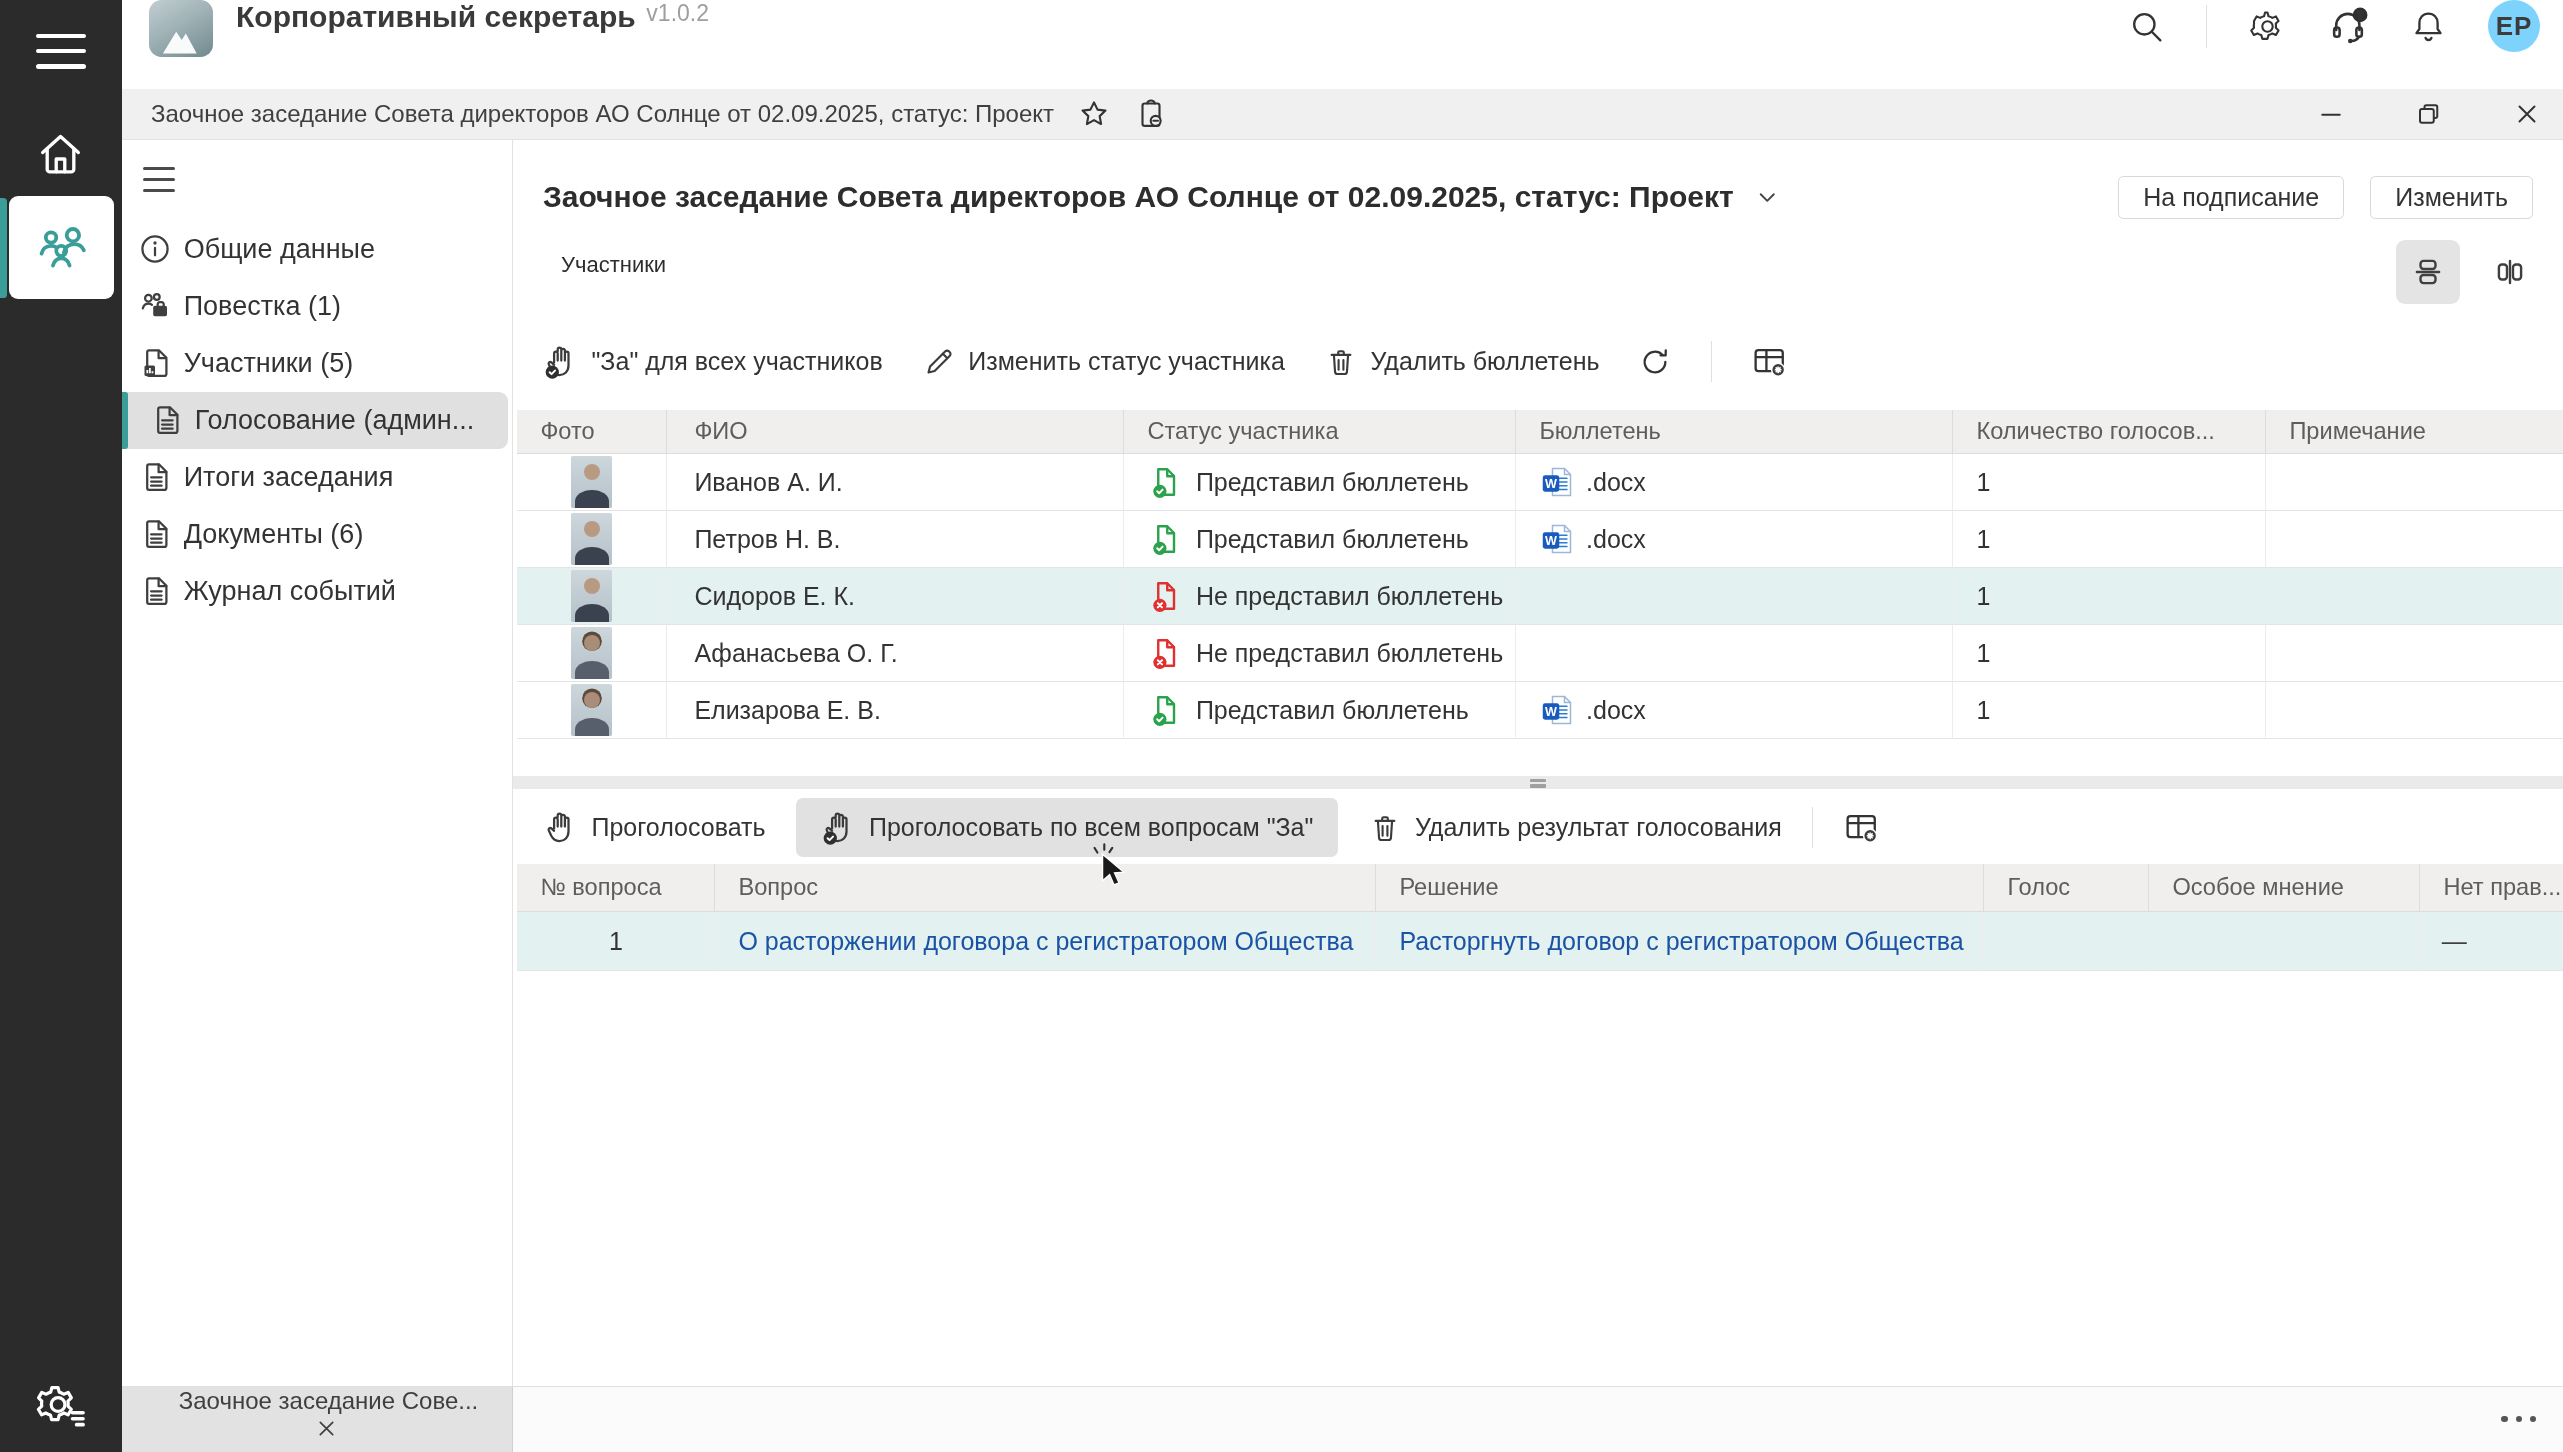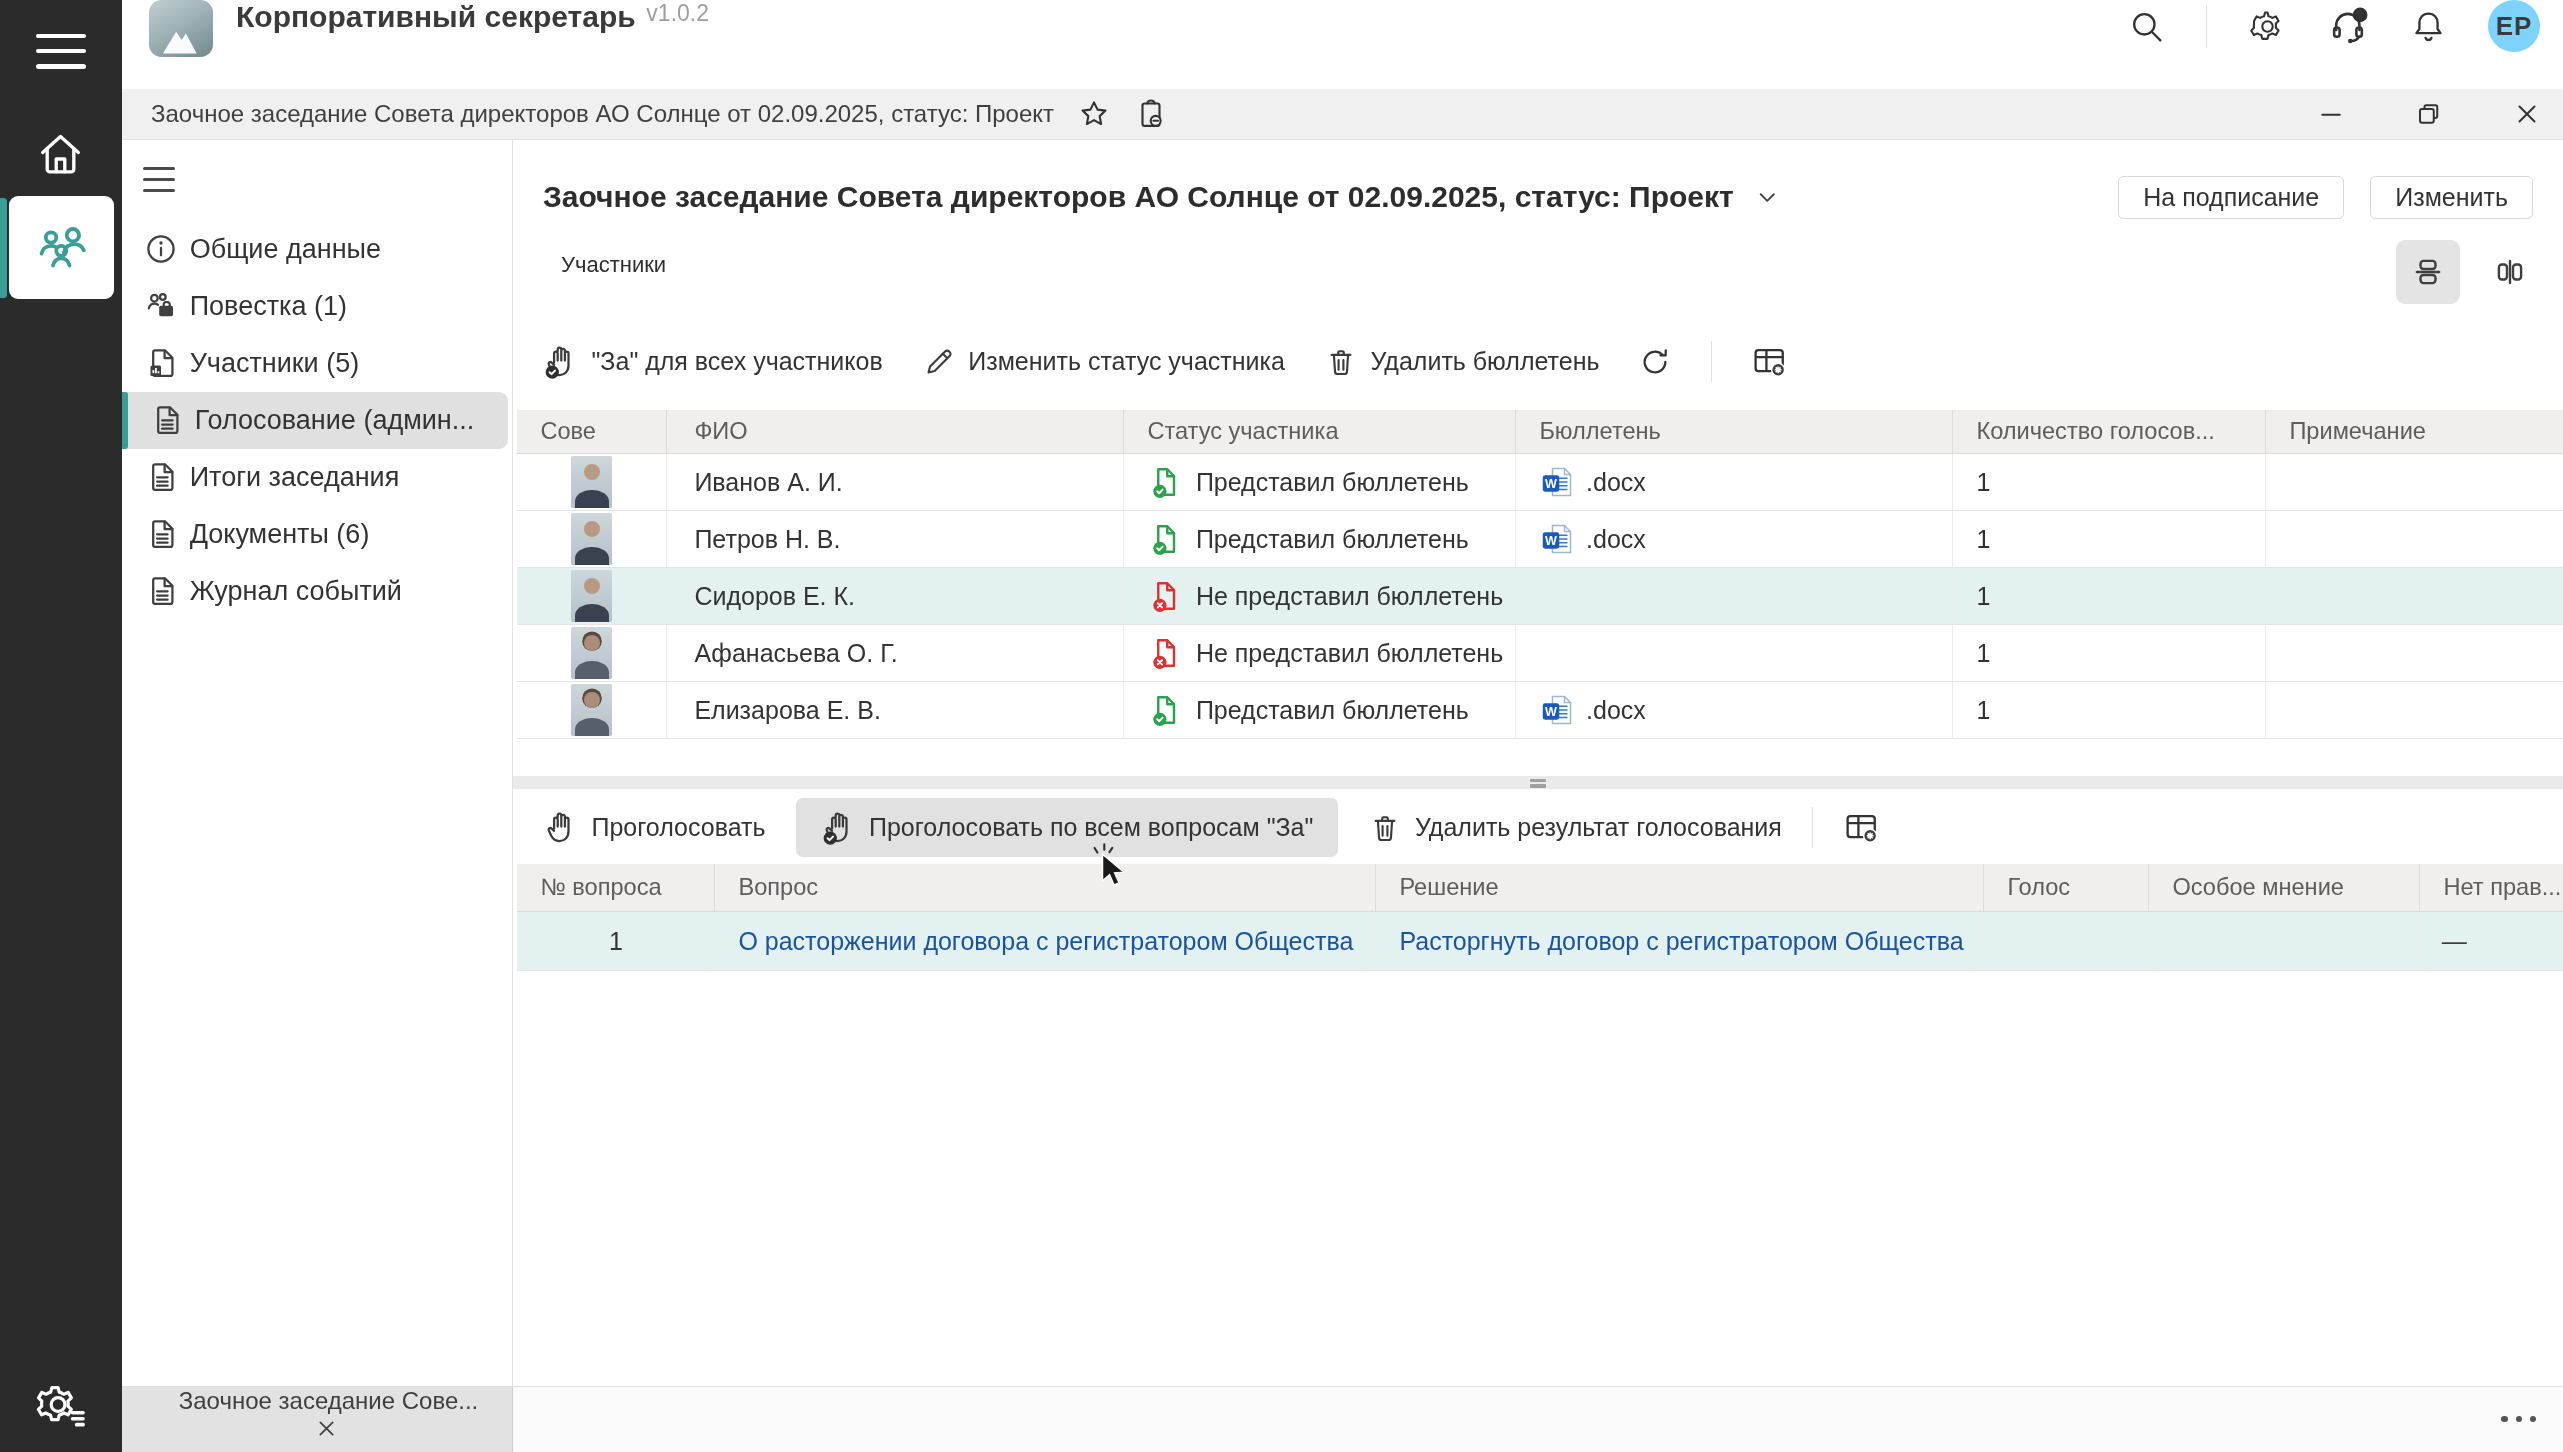--- a/index.html
+++ b/index.html
@@ -31,21 +31,21 @@
   .tab-title { margin-left:29px; font-size:24px; color:#3f3f3f; }
   .tab-icons { display:flex; align-items:center; gap:23px; margin-left:23px; color:#3f3f3f; }
   .win-controls { margin-left:auto; margin-right:12.5px; display:flex; align-items:center; gap:50px; color:#4f4f4f; }
   .win-controls .icon-btn { padding:5.3px 9px; }
 
   
   .sidebar { position:absolute; left:122px; top:140px; width:391px; height:1247px; background:#fff; border-right:0.9px solid #e2e2e2; }
   .sb-hamburger { margin:27px 0 0 21.4px; width:32px; cursor:pointer; }
   .sb-hamburger span { display:block; height:3.1px; background:#4a4a4a; border-radius:1.8px; margin-bottom:8px; }
   .sb-menu { margin-top:28.5px; }
-  .sb-item { position:relative; height:57px; display:flex; align-items:center; padding-left:21px; gap:10.7px; font-size:27px; color:#333; cursor:pointer; }
+  .sb-item { position:relative; height:57px; display:flex; align-items:center; padding-left:15px; gap:10.7px; font-size:27px; color:#333; cursor:pointer; }
   .sb-item .sb-icon { width:36px; color:#3f3f3f; flex:none; }
   .sb-item.selected { background:#e0e0e0; width:calc(100% - 4.4px); border-radius:0 9px 9px 0; }
   .sb-item.selected::before { content:""; position:absolute; left:0; top:0; width:6.2px; height:100%; background:#3a9e98; border-radius:0 2.7px 2.7px 0; }
   .sb-item.selected { padding-left:26px; }
   .sb-label { white-space:nowrap; overflow:hidden; }
 
   
   .main { position:absolute; left:513px; top:140px; width:2050px; height:1247px; background:#fff; }
   .title-row { position:absolute; top:32px; left:30px; right:30px; height:50px; display:flex; align-items:center; }
   .page-title { font-size:30px; font-weight:600; color:#2d2d2d; }
@@ -404,21 +404,21 @@
           <rect x="3" y="4.6" width="17.6" height="13.6" rx="1.8"></rect>
           <path d="M3 9.2h17.6 M10 4.6v13.6"></path>
           <circle cx="17.6" cy="17.4" r="4.2" fill="#3b3b3b" stroke="#ffffff" stroke-width="1"></circle>
           <path d="M17.6 15.2v4.4 M15.4 17.4h4.4 M16 15.8l3.2 3.2 M19.2 15.8L16 19" stroke="#ffffff" stroke-width="1"></path>
         </svg>
       </div>
     </div>
 
     <div class="table table-1">
       <div class="t-head">
-        <div class="cell c1-photo">Сове</div>
+        <div class="cell c1-photo">Фото</div>
         <div class="cell c1-name">ФИО</div>
         <div class="cell c1-status">Статус участника</div>
         <div class="cell c1-ballot">Бюллетень</div>
         <div class="cell c1-votes">Количество голосов...</div>
         <div class="cell last">Примечание</div>
       </div>
 
       <div class="t-row">
         <div class="cell c1-photo center">
             <div class="photo m"></div>

